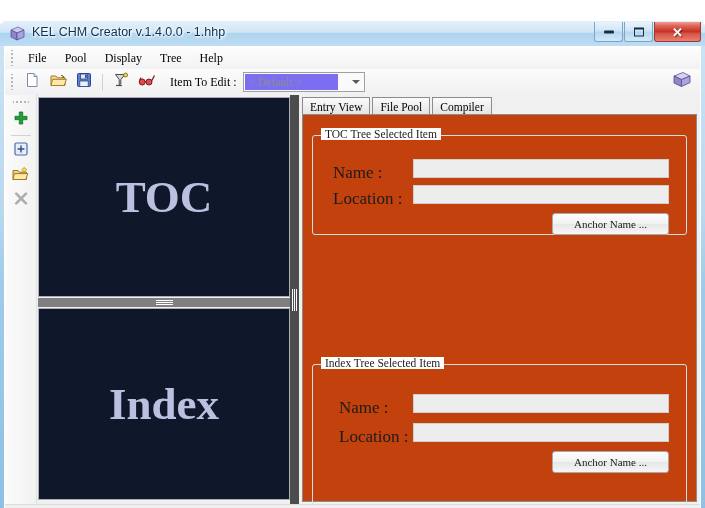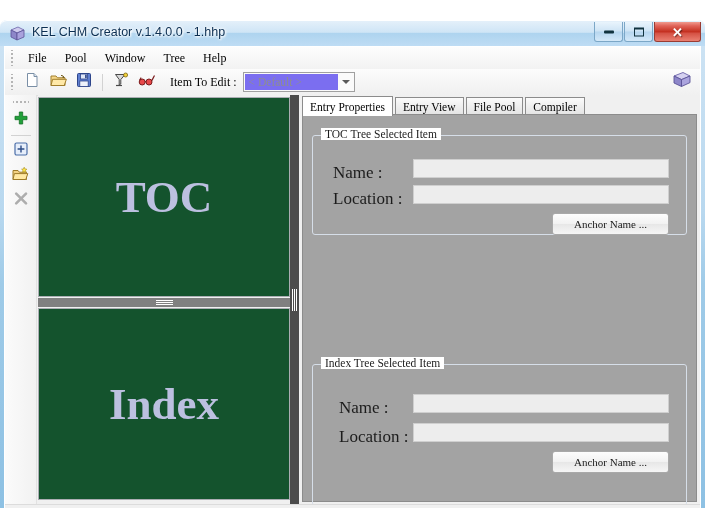--- a/index.html
+++ b/index.html
@@ -171,21 +171,21 @@
   }
   .tb-label {
     font-size: 12px;
     color: #000;
     margin-left: 10px;
     white-space: nowrap;
   }
   .combo {
     position: relative;
     margin-left: 6px;
-    width: 112px;
+    width: 122px;
     height: 20px;
     border: 1px solid #a0a0a0;
     background: #fafafa;
     box-sizing: border-box;
     display: flex;
     align-items: center;
   }
   .combo-field {
     position: absolute;
     left: 1px; top: 1px;
@@ -273,21 +273,21 @@
     position: absolute;
     left: 33px; top: 0;
     width: 252px;
     bottom: 0;
     background: #f0f0f0;
   }
   .treebox {
     position: absolute;
     left: 0;
     right: 0;
-    background: #14532d;
+    background: #0f172a;
     border: 1px solid #abadb3;
     box-sizing: border-box;
     overflow: hidden;
   }
   .toc-box { top: 2px; height: 200px; }
   .idx-box { top: 213px; bottom: 5px; padding-left: 48px; }
   .watermark {
     position: absolute;
     left: 0; right: 0;
     top: 50%;
@@ -366,21 +366,21 @@
     border-color: #8c8c8c;
     position: relative;
     z-index: 3;
     margin-bottom: -1px;
   }
   .tabbody {
     position: absolute;
     left: 3px; top: 19px;
     right: 3px;
     bottom: 3px;
-    background: #a3a3a3;
+    background: #c2410c;
     border: 1px solid #8c8c8c;
     box-sizing: border-box;
   }
 
   
   .groupbox {
     position: absolute;
     border: 1px solid #d6dee8;
     border-radius: 3px;
     box-sizing: border-box;
@@ -469,21 +469,21 @@
         </div>
       </div>
     </div>
 
     <div class="client">
 
       <div class="menubar">
         <div class="grip"></div>
         <div class="menu-item">File</div>
         <div class="menu-item">Pool</div>
-        <div class="menu-item">Window</div>
+        <div class="menu-item">Display</div>
         <div class="menu-item">Tree</div>
         <div class="menu-item">Help</div>
       </div>
 
       <div class="toolbar">
         <div class="grip"></div>
 
         <div class="tb-btn">
           <span>
             <svg width="16" height="16" viewBox="0 0 16 16">
@@ -613,21 +613,20 @@
             <div class="watermark">Index</div>
           </div>
         </div>
 
         <div class="vsplit">
           <div class="bars"></div>
         </div>
 
         <div class="rightpane">
           <div class="tabstrip">
-            <div class="tab active">Entry Properties</div>
             <div class="tab">Entry View</div>
             <div class="tab">File Pool</div>
             <div class="tab">Compiler</div>
           </div>
 
           <div class="tabbody">
 
             <div class="groupbox" style="left:9px; top:20px; right:9px; height:100px;">
               <span class="gb-title">TOC Tree Selected Item</span>
 

